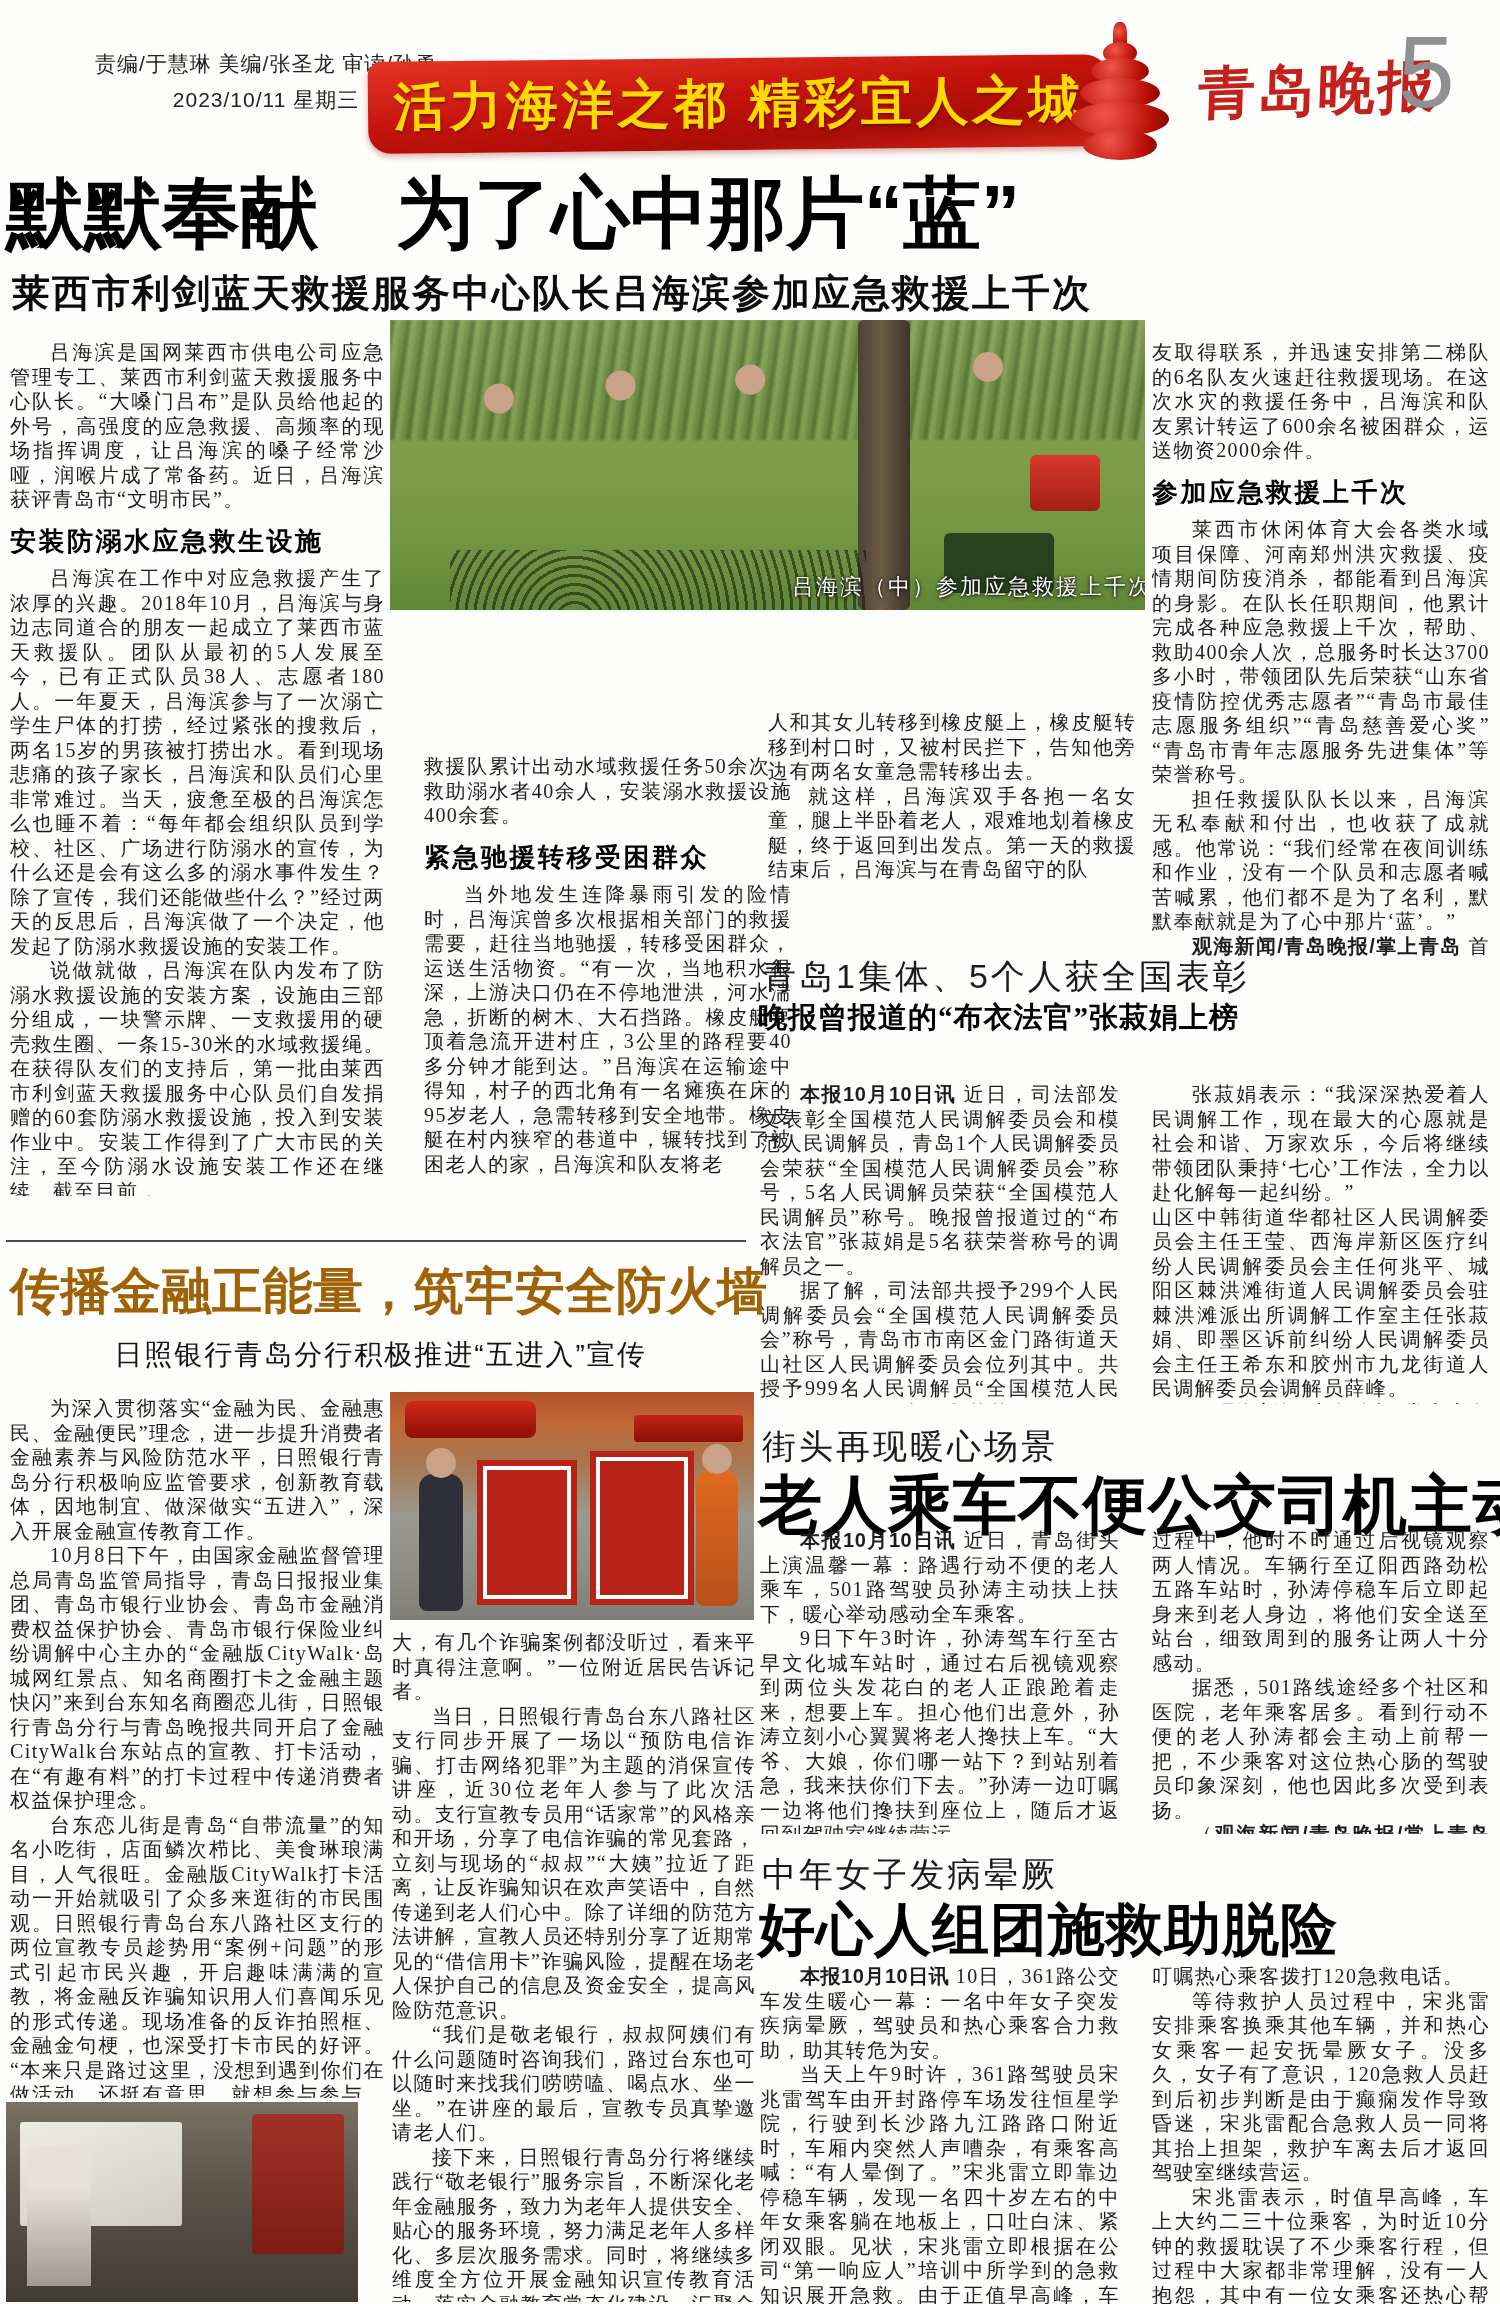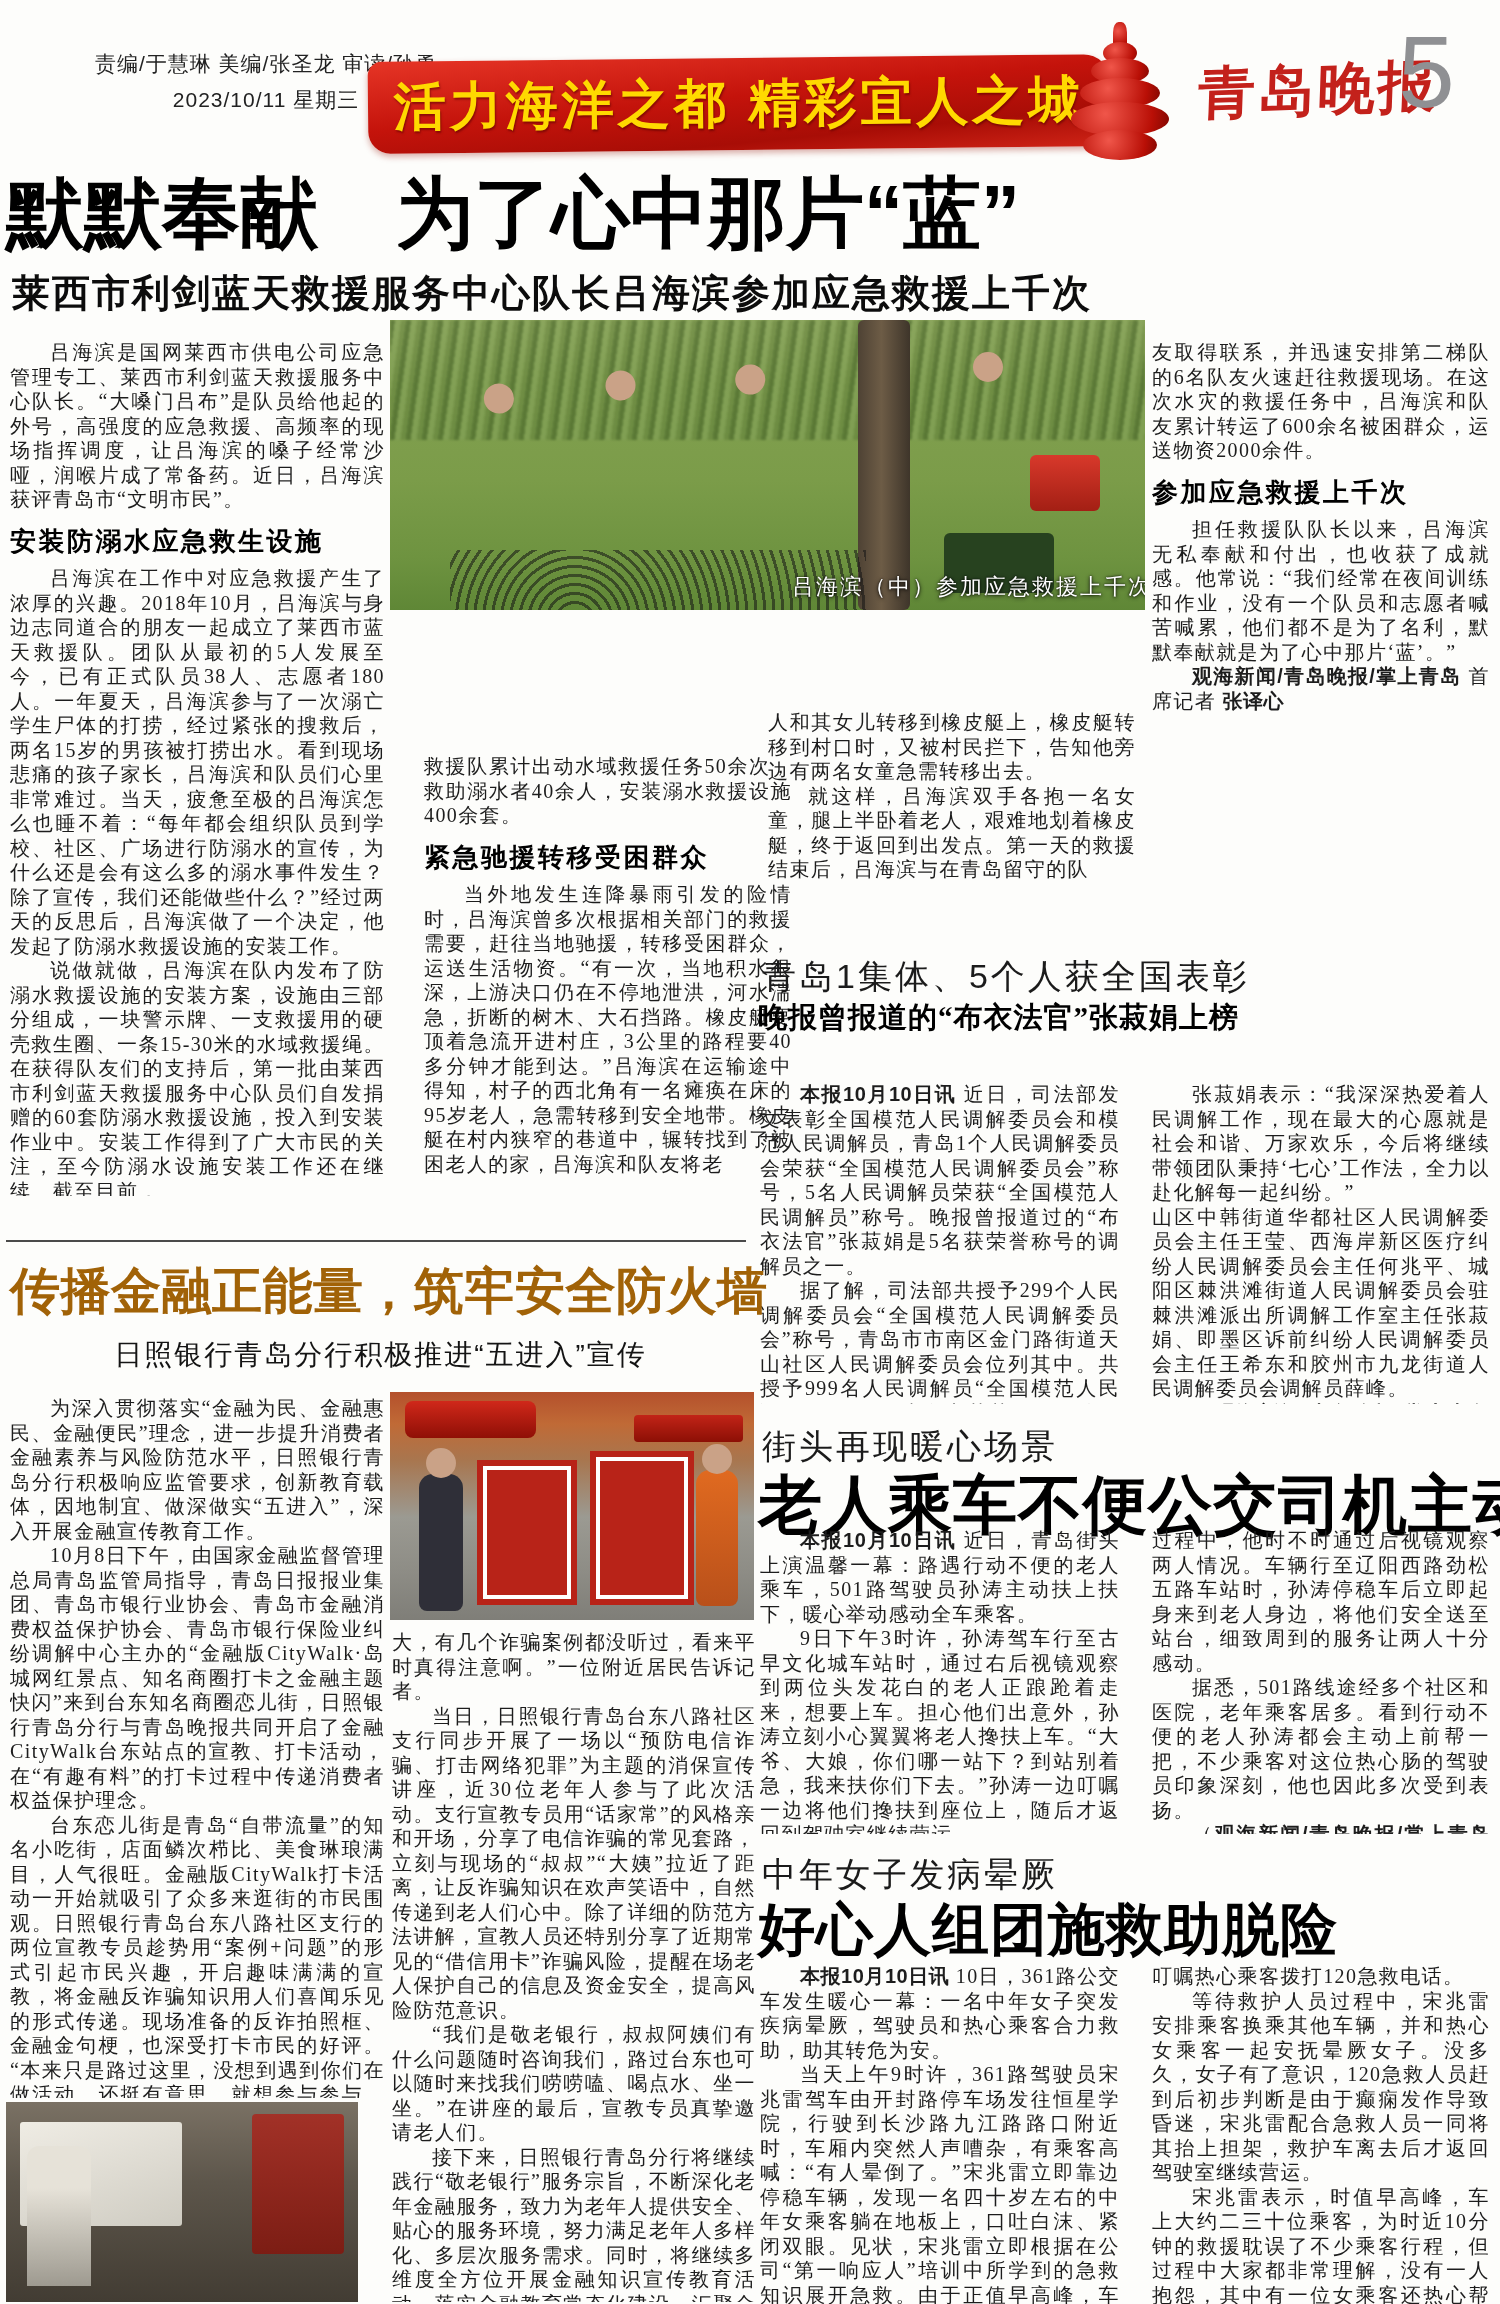--- a/index.html
+++ b/index.html
@@ -106,20 +106,21 @@
     <h4 class="colhead">紧急驰援转移受困群众</h4>
     <p class="para">当外地发生连降暴雨引发的险情时，吕海滨曾多次根据相关部门的救援需要，赶往当地驰援，转移受困群众，运送生活物资。“有一次，当地积水很深，上游决口仍在不停地泄洪，河水湍急，折断的树木、大石挡路。橡皮艇要顶着急流开进村庄，3公里的路程要40多分钟才能到达。”吕海滨在运输途中得知，村子的西北角有一名瘫痪在床的95岁老人，急需转移到安全地带。橡皮艇在村内狭窄的巷道中，辗转找到了被困老人的家，吕海滨和队友将老</p>
   </div>
 <div class="abs bodycol" style="left:768px;top:710px;width:368px;height:200px;">
     <p class="para ni">人和其女儿转移到橡皮艇上，橡皮艇转移到村口时，又被村民拦下，告知他旁边有两名女童急需转移出去。</p>
     <p class="para">就这样，吕海滨双手各抱一名女童，腿上半卧着老人，艰难地划着橡皮艇，终于返回到出发点。第一天的救援结束后，吕海滨与在青岛留守的队</p>
   </div>
 <div class="abs bodycol" style="left:1152px;top:340px;width:338px;height:620px;">
     <p class="para ni">友取得联系，并迅速安排第二梯队的6名队友火速赶往救援现场。在这次水灾的救援任务中，吕海滨和队友累计转运了600余名被困群众，运送物资2000余件。</p>
     <h4 class="colhead">参加应急救援上千次</h4>
+    <p class="para">莱西市休闲体育大会各类水域项目保障、河南郑州洪灾救援、疫情期间防疫消杀，都能看到吕海滨的身影。在队长任职期间，他累计完成各种应急救援上千次，帮助、救助400余人次，总服务时长达3700多小时，带领团队先后荣获“山东省疫情防控优秀志愿者”“青岛市最佳志愿服务组织”“青岛慈善爱心奖”“青岛市青年志愿服务先进集体”等荣誉称号。</p>
     <p class="para">担任救援队队长以来，吕海滨无私奉献和付出，也收获了成就感。他常说：“我们经常在夜间训练和作业，没有一个队员和志愿者喊苦喊累，他们都不是为了名利，默默奉献就是为了心中那片‘蓝’。”</p>
     <p class="para"><b>观海新闻/青岛晚报/掌上青岛</b> 首席记者 <b>张译心</b></p>
   </div>
 
 <div class="abs kicker" style="left:762px;top:954px;">青岛1集体、5个人获全国表彰</div>
 <div class="abs sec-headline" style="left:758px;top:998px;font-size:29px;font-family:Liberation Serif, serif;">晚报曾报道的“布衣法官”张菽娟上榜</div>
 <div class="abs bodycol" style="left:760px;top:1082px;width:360px;height:322px;">
     <p class="para"><b>本报10月10日讯</b> 近日，司法部发文表彰全国模范人民调解委员会和模范人民调解员，青岛1个人民调解委员会荣获“全国模范人民调解委员会”称号，5名人民调解员荣获“全国模范人民调解员”称号。晚报曾报道过的“布衣法官”张菽娟是5名获荣誉称号的调解员之一。</p>
     <p class="para">据了解，司法部共授予299个人民调解委员会“全国模范人民调解委员会”称号，青岛市市南区金门路街道天山社区人民调解委员会位列其中。共授予999名人民调解员“全国模范人民调解员”称号，青岛市荣获称号的分别是：崂</p>
   </div>

